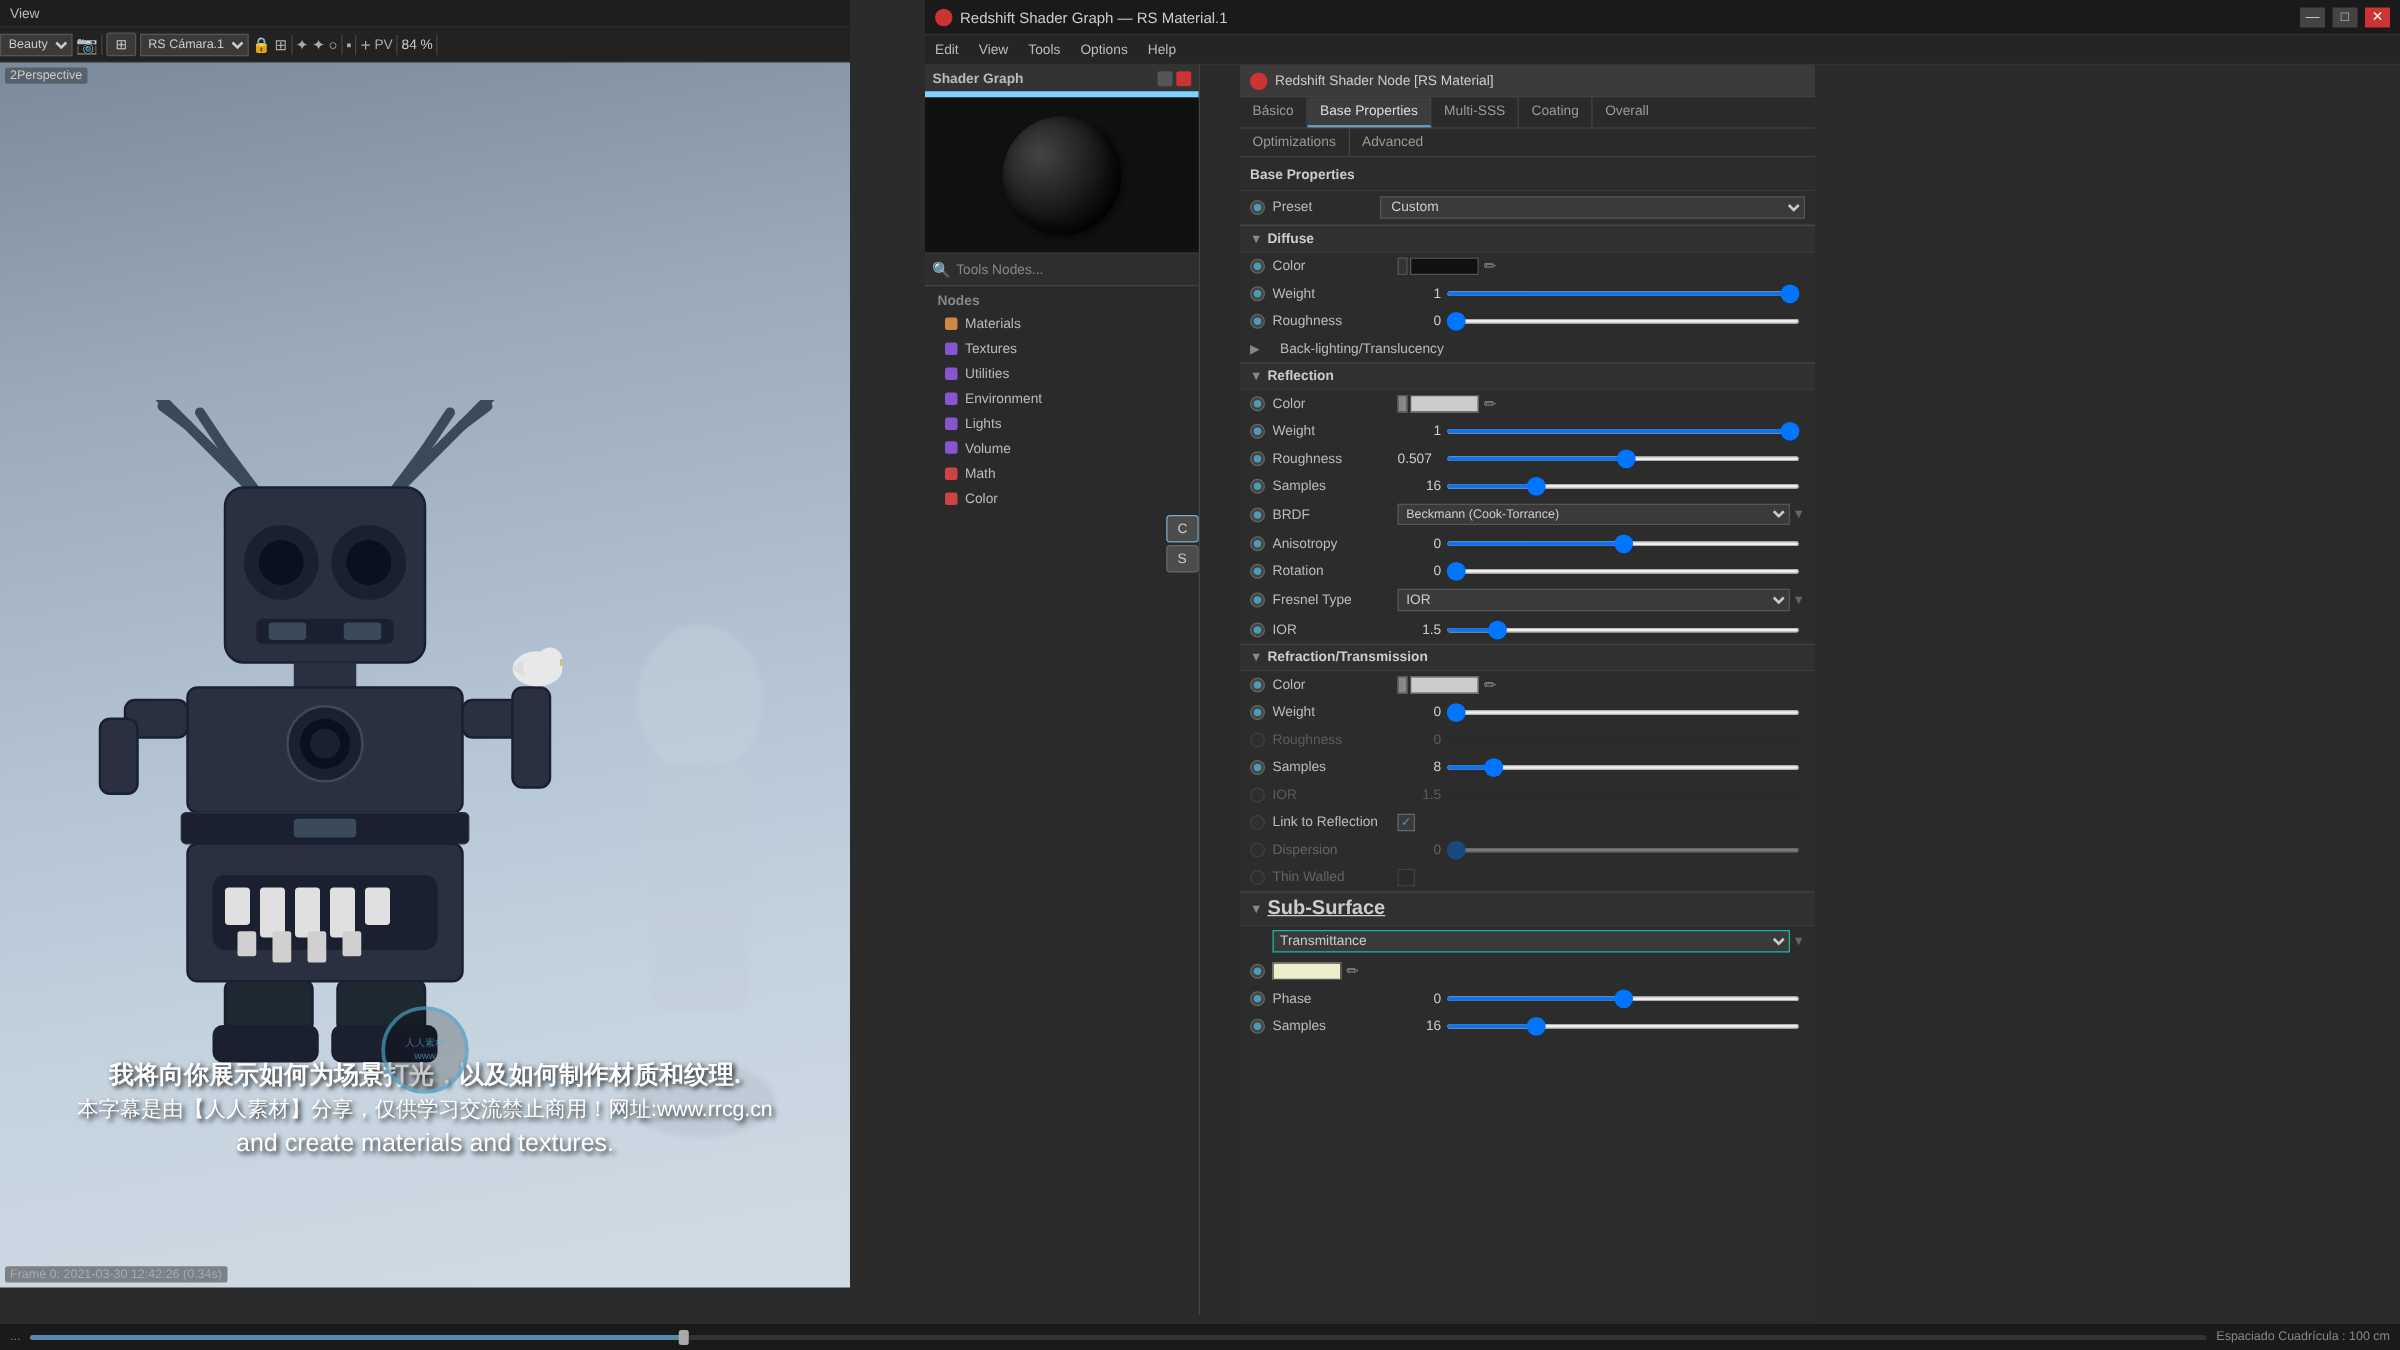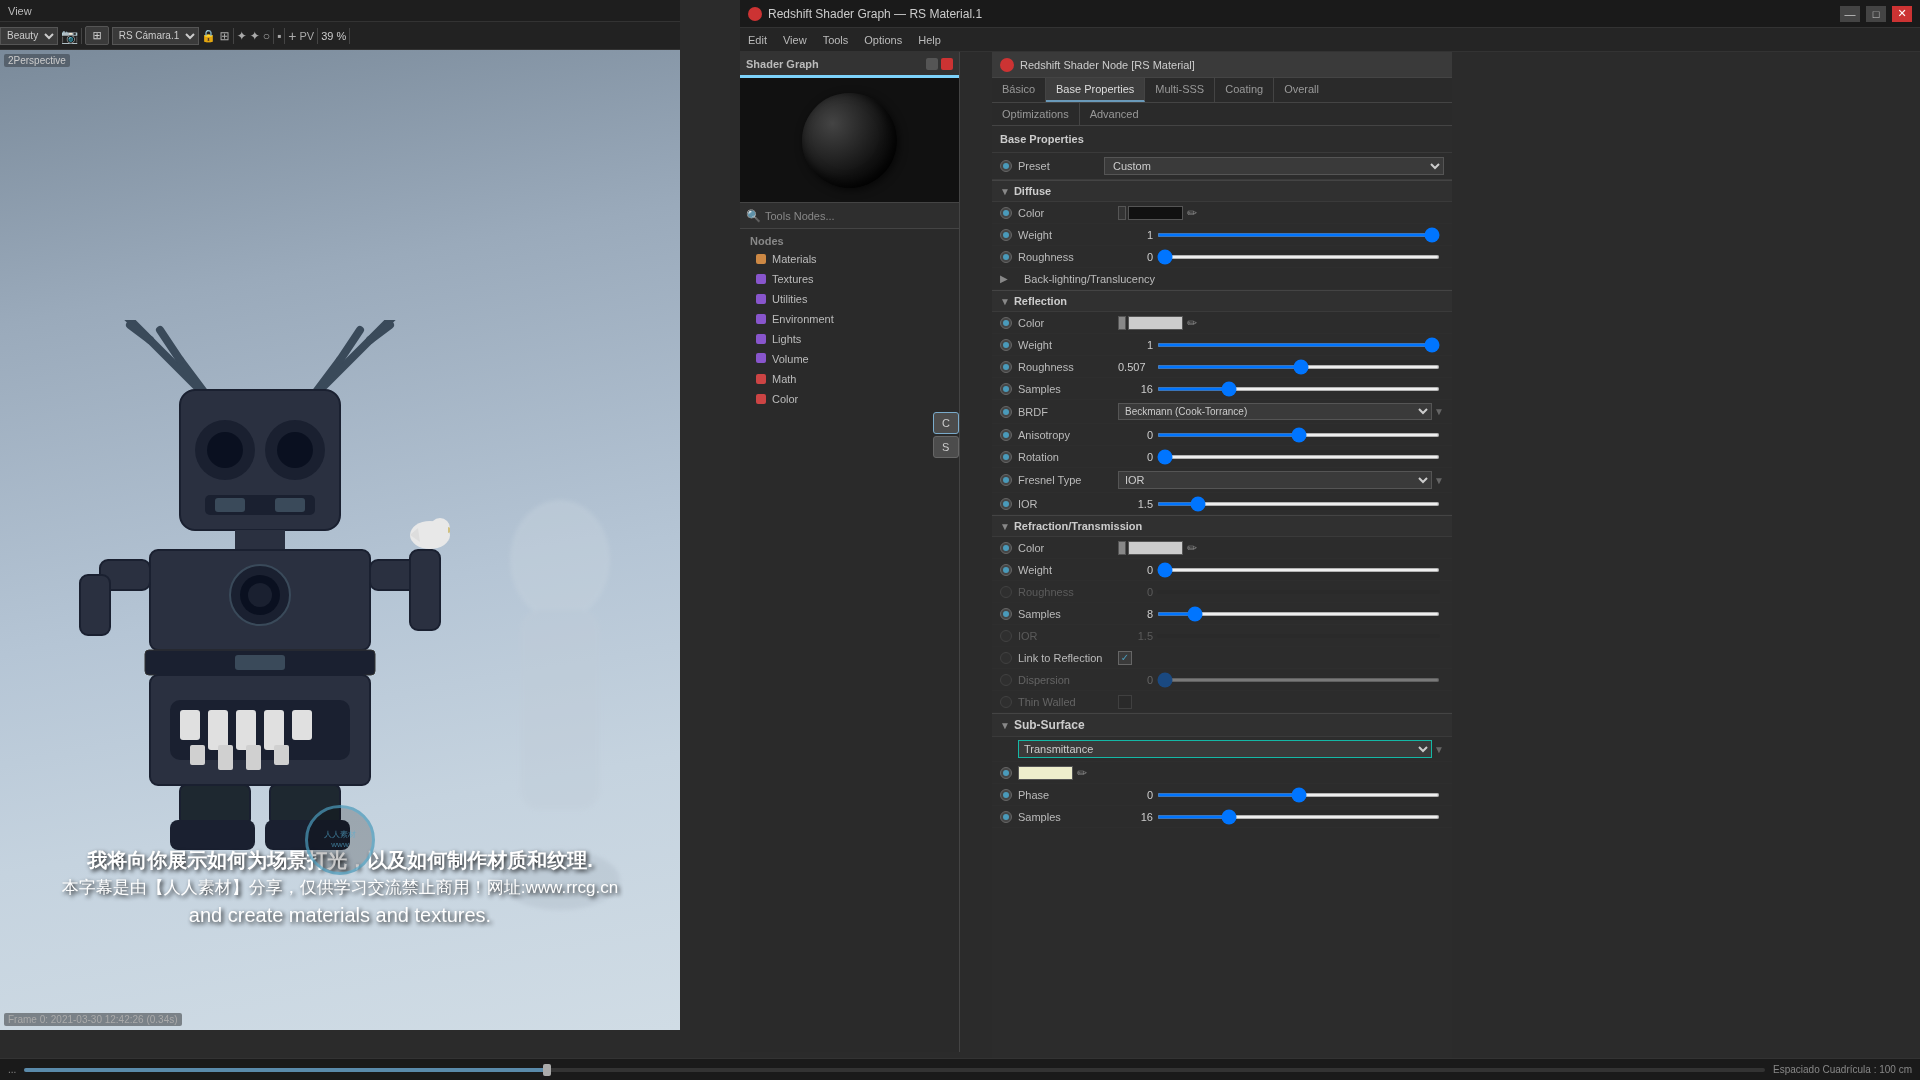--- a/index.html
+++ b/index.html
@@ -67,21 +67,21 @@
     <div style="width:1px;height:16px;background:#444;"></div>
     <div style="color:#aaa;font-size:12px;">✦</div>
     <div style="color:#aaa;font-size:12px;">✦</div>
     <div style="color:#aaa;font-size:12px;">○</div>
     <div style="width:1px;height:16px;background:#444;"></div>
     <div style="color:#aaa;font-size:12px;">▪</div>
     <div style="width:1px;height:16px;background:#444;"></div>
     <div style="color:#aaa;font-size:14px;">+</div>
     <div style="color:#aaa;font-size:11px;cursor:pointer;">PV</div>
     <div style="width:1px;height:16px;background:#444;"></div>
-    <span style="color:#ccc;font-size:11px;">39 %</span>
+    <span style="color:#ccc;font-size:11px;">84 %</span>
     <div style="width:1px;height:16px;background:#444;"></div>
   </div>
 
   <div style="position:absolute;top:50px;left:0;width:680px;height:980px;background:linear-gradient(170deg,#7a8a9a 0%,#9aaabb 25%,#b5c5d5 55%,#c5d3df 75%,#d0dce5 100%);overflow:hidden;">
 
     <div style="position:absolute;top:4px;left:4px;color:#ccc;font-size:10px;background:rgba(0,0,0,0.3);padding:1px 4px;border-radius:2px;">2Perspective</div>
 
     <svg style="position:absolute;bottom:130px;left:70px;width:380px;height:580px;" viewBox="0 0 380 580">
 
       <g stroke="#3a4a5a" stroke-width="8" fill="none" stroke-linecap="round">
@@ -177,21 +177,21 @@
     </div>
 
     <div style="position:absolute;bottom:4px;left:4px;color:#aaa;font-size:10px;background:rgba(0,0,0,0.4);padding:1px 4px;border-radius:2px;">Frame 0: 2021-03-30  12:42:26  (0.34s)</div>
 
   </div>
 
 </div>
 
 <div style="position:absolute;left:740px;top:52px;width:220px;height:1000px;background:#2a2a2a;border-right:1px solid #444;overflow:hidden;">
 
-  <div style="height:26px;background:#333;display:flex;align-items:center;justify-content:space-between;padding:0 6px;border-bottom:3px solid #7dd3fc;">
+  <div style="height:26px;background:#333;display:flex;align-items:center;justify-content:space-between;padding:0 6px;border-bottom:5px solid #7dd3fc;">
     <span style="color:#bbb;font-size:11px;font-weight:bold;">Shader Graph</span>
     <div style="display:flex;gap:3px;">
       <div style="width:12px;height:12px;background:#555;border-radius:2px;cursor:pointer;"></div>
       <div style="width:12px;height:12px;background:#cc3333;border-radius:2px;cursor:pointer;"></div>
     </div>
   </div>
 
   <div style="height:125px;background:#111;display:flex;align-items:center;justify-content:center;border-bottom:1px solid #444;">
     <div style="width:95px;height:95px;border-radius:50%;background:radial-gradient(circle at 32% 32%, #444 0%, #111 60%, #000 100%);box-shadow:inset -4px -4px 12px rgba(0,0,0,0.9),2px 2px 8px rgba(0,0,0,0.6);"></div>
   </div>
@@ -471,21 +471,21 @@
   </div>
 
   <div style="display:flex;align-items:center;padding:3px 8px;min-height:22px;border-bottom:1px solid #2e2e2e;">
     <div style="width:12px;height:12px;border-radius:50%;border:1px solid #555;background:#333;margin-right:6px;flex-shrink:0;cursor:pointer;opacity:0.5;"></div>
     <span style="color:#888;font-size:11px;width:100px;flex-shrink:0;opacity:0.6;">Thin Walled</span>
     <div style="width:14px;height:14px;border:1px solid #555;background:#2a2a2a;cursor:pointer;opacity:0.5;"></div>
   </div>
 
   <div style="display:flex;align-items:center;padding:4px 8px;background:#303030;border-top:1px solid #444;border-bottom:1px solid #3a3a3a;gap:4px;cursor:pointer;">
     <span style="color:#888;font-size:10px;">▼</span>
-    <span style="color:#ccc;font-size:12px;font-weight:bold;">Sub-Surface</span>
+    <span style="color:#ccc;font-size:16px;font-weight:bold;text-decoration:underline;">Sub-Surface</span>
   </div>
 
   <div style="display:flex;align-items:center;padding:3px 8px;min-height:22px;border-bottom:1px solid #2e2e2e;">
     <div style="width:18px;flex-shrink:0;"></div>
     <select style="flex:1;background:#3a3a3a;border:1px solid #14b8a6;color:#ccc;font-size:11px;padding:1px 1px;">
       <option>Transmittance</option>
     </select>
     <span style="color:#666;font-size:10px;margin-left:2px;">▼</span>
   </div>
 

